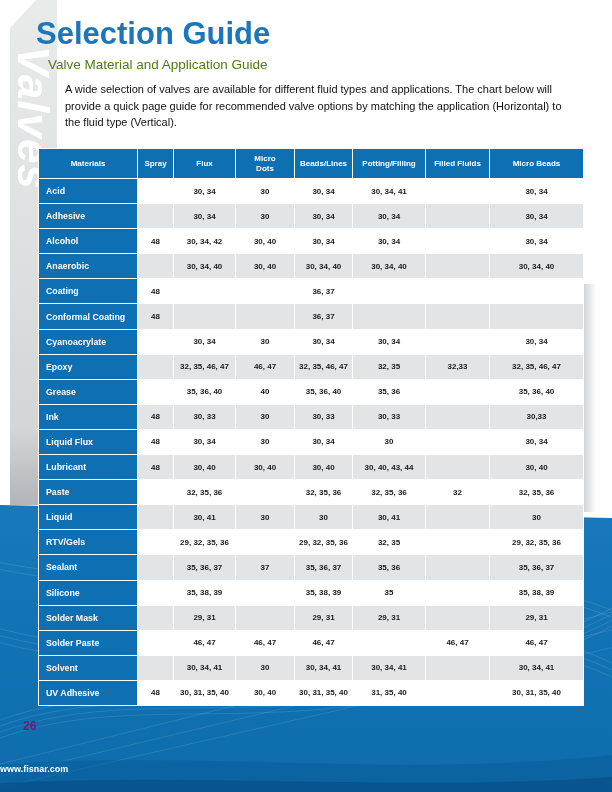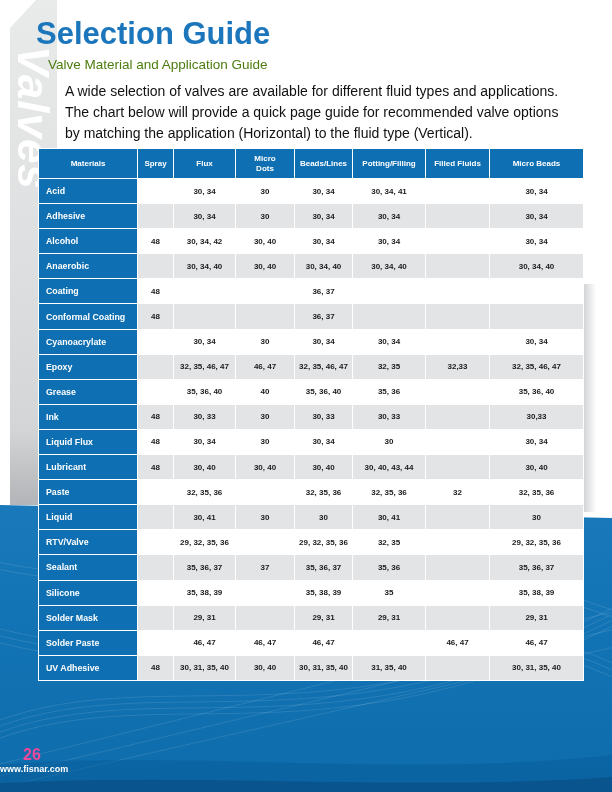--- a/index.html
+++ b/index.html
@@ -32,21 +32,21 @@
     position:absolute; left:36px; top:16px;
     font-size:31px; font-weight:bold; color:#1b76bc; letter-spacing:0px;
     z-index:4;
   }
   .page-subtitle {
     position:absolute; left:48px; top:57px;
     font-size:13.5px; color:#4d7c0f; z-index:4;
   }
   .intro-text {
     position:absolute; left:65px; top:81px; width:500px;
-    font-size:14px; line-height:1.5; color:#111111; z-index:4;
+    font-size:11px; line-height:1.5; color:#111111; z-index:4;
   }
 
   
   .footer-wave-band {
     position:absolute; left:0; top:503px; width:612px; height:289px;
     background:linear-gradient(180deg,#1979ba 0%, #1273b4 45%, #0e6cab 100%);
     clip-path:polygon(0 2px, 100% 15px, 100% 100%, 0 100%);
     z-index:1;
   }
   .footer-wave-band svg { position:absolute; left:0; top:0; width:100%; height:100%; }
@@ -80,22 +80,22 @@
   }
   .selection-table tbody td {
     font-size:8px; font-weight:bold; color:#1a1a1a;
     text-align:center; vertical-align:middle; height:25.1px; padding:0;
     background:#ffffff;
   }
   .selection-table tbody tr:nth-child(even) td { background:#e2e4e5; }
 
   
   .page-number {
-    position:absolute; left:23px; top:746px;
-    font-size:16px; font-weight:bold; color:#ec4899; z-index:6;
+    position:absolute; left:23px; top:719px;
+    font-size:12px; font-weight:bold; color:#701a75; z-index:6;
   }
   .footer-url {
     position:absolute; left:0; right:0; top:764px; text-align:left;
     font-size:9px; font-weight:bold; color:#ffffff; z-index:6;
   }
 </style>
 </head>
 <body>
 
 <div class="page">
@@ -289,21 +289,21 @@
           <th>Liquid</th>
           <td></td>
           <td>30, 41</td>
           <td>30</td>
           <td>30</td>
           <td>30, 41</td>
           <td></td>
           <td>30</td>
         </tr>
         <tr>
-          <th>RTV/Valve</th>
+          <th>RTV/Gels</th>
           <td></td>
           <td>29, 32, 35, 36</td>
           <td></td>
           <td>29, 32, 35, 36</td>
           <td>32, 35</td>
           <td></td>
           <td>29, 32, 35, 36</td>
         </tr>
         <tr>
           <th>Sealant</th>
@@ -339,20 +339,30 @@
           <th>Solder Paste</th>
           <td></td>
           <td>46, 47</td>
           <td>46, 47</td>
           <td>46, 47</td>
           <td></td>
           <td>46, 47</td>
           <td>46, 47</td>
         </tr>
         <tr>
+          <th>Solvent</th>
+          <td></td>
+          <td>30, 34, 41</td>
+          <td>30</td>
+          <td>30, 34, 41</td>
+          <td>30, 34, 41</td>
+          <td></td>
+          <td>30, 34, 41</td>
+        </tr>
+        <tr>
           <th>UV Adhesive</th>
           <td>48</td>
           <td>30, 31, 35, 40</td>
           <td>30, 40</td>
           <td>30, 31, 35, 40</td>
           <td>31, 35, 40</td>
           <td></td>
           <td>30, 31, 35, 40</td>
         </tr>
       </tbody>

